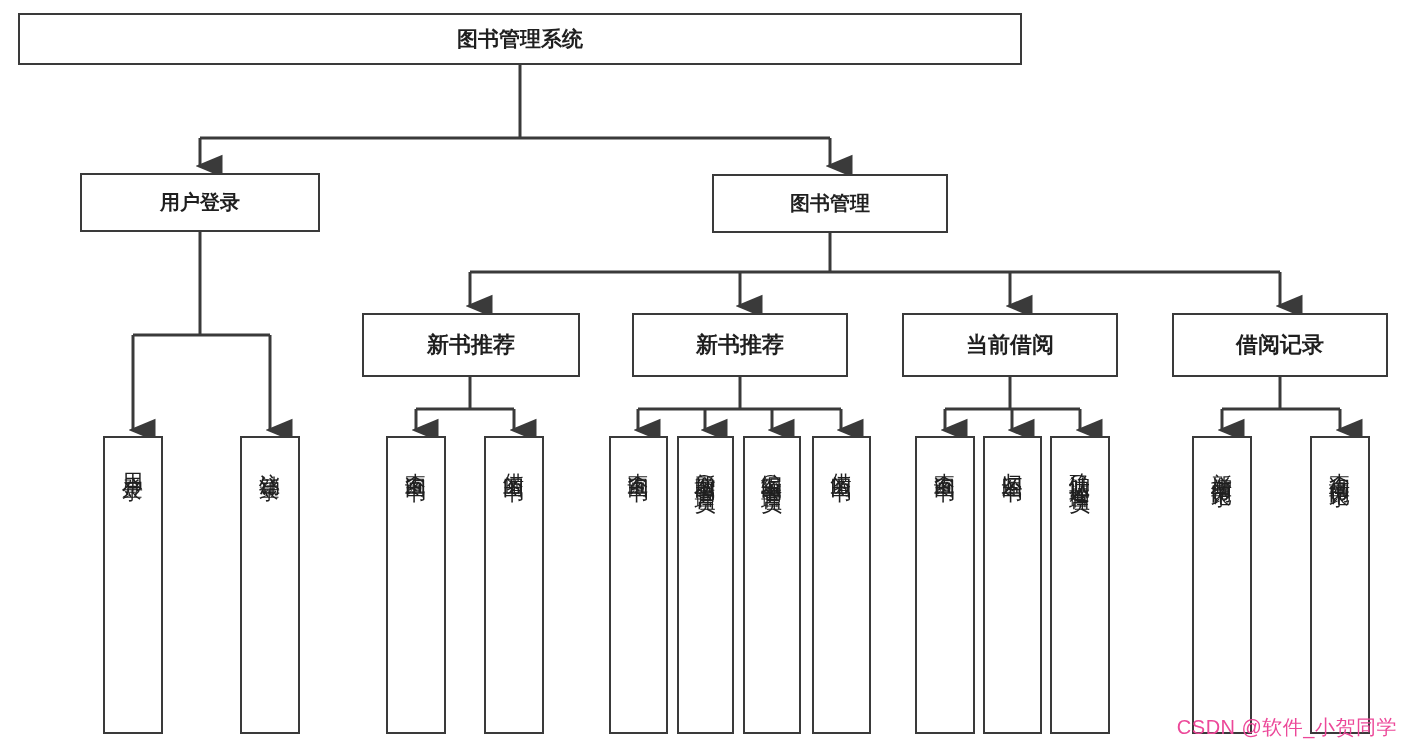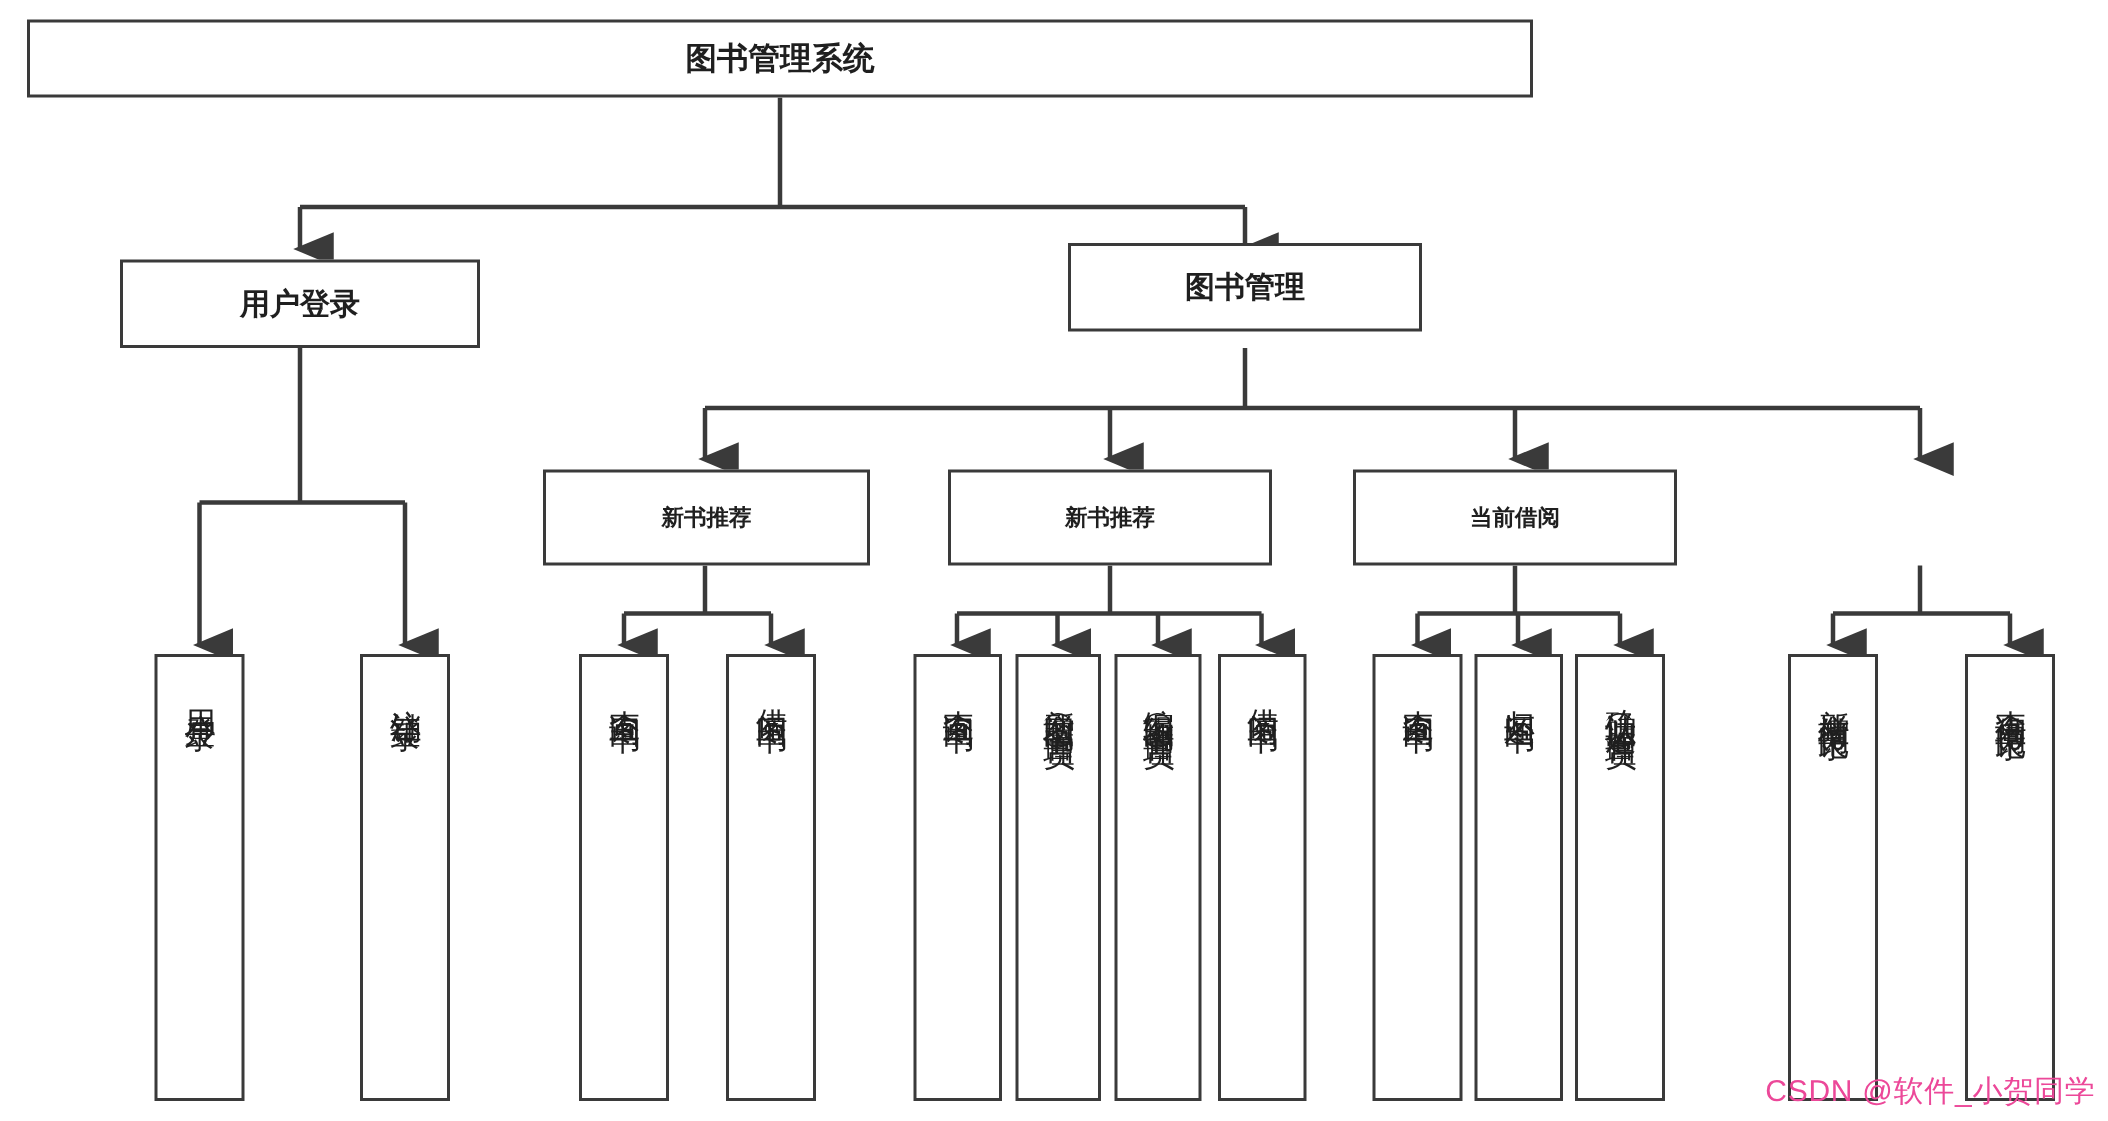--- a/index.html
+++ b/index.html
@@ -37,21 +37,21 @@
     color: #1f1f1f;
     z-index: 2;
   }
   .node.level-root {
     font-size: 21px;
   }
   .node.level-2 {
     font-size: 20px;
   }
   .node.level-3 {
-    font-size: 15px;
+    font-size: 22px;
   }
   .node.leaf {
     font-size: 21px;
     align-items: flex-start;
     justify-content: center;
     padding-top: 18px;
   }
   .node.leaf .vtext {
     writing-mode: vertical-rl;
     text-orientation: upright;
@@ -129,32 +129,35 @@
     </g>
   </svg>
 
   <div class="node level-root" style="left: 18px; top: 13px; width: 1004px; height: 52px; border-color: rgb(58, 58, 58);">
     <span class="hlabel">图书管理系统</span>
   </div>
 
   <div class="node level-2" style="left: 80px; top: 173px; width: 240px; height: 59px; border-color: rgb(58, 58, 58);">
     <span class="hlabel">用户登录</span>
   </div>
-  <div class="node level-2" style="left: 712px; top: 162px; width: 236px; height: 59px; border-color: rgb(58, 58, 58);">
+  <div class="node level-2" style="left: 712px; top: 174px; width: 236px; height: 59px; border-color: rgb(58, 58, 58);">
     <span class="hlabel">图书管理</span>
   </div>
 
   <div class="node level-3" style="left: 362px; top: 313px; width: 218px; height: 64px; border-color: rgb(58, 58, 58);">
     <span class="hlabel">新书推荐</span>
   </div>
   <div class="node level-3" style="left: 632px; top: 313px; width: 216px; height: 64px; border-color: rgb(58, 58, 58);">
     <span class="hlabel">新书推荐</span>
   </div>
   <div class="node level-3" style="left: 902px; top: 313px; width: 216px; height: 64px; border-color: rgb(58, 58, 58);">
     <span class="hlabel">当前借阅</span>
+  </div>
+  <div class="node level-3" style="left: 1172px; top: 313px; width: 216px; height: 64px; border-color: rgb(58, 58, 58);">
+    <span class="hlabel">借阅记录</span>
   </div>
 
   <div class="node leaf" style="left: 103px; top: 436px; width: 60px; height: 298px; border-color: rgb(58, 58, 58);">
     <span class="vtext">用户登录</span>
   </div>
   <div class="node leaf" style="left: 240px; top: 436px; width: 60px; height: 298px; border-color: rgb(58, 58, 58);">
     <span class="vtext">注销登录</span>
   </div>
   <div class="node leaf" style="left: 386px; top: 436px; width: 60px; height: 298px; border-color: rgb(58, 58, 58);">
     <span class="vtext">查询图书</span>

